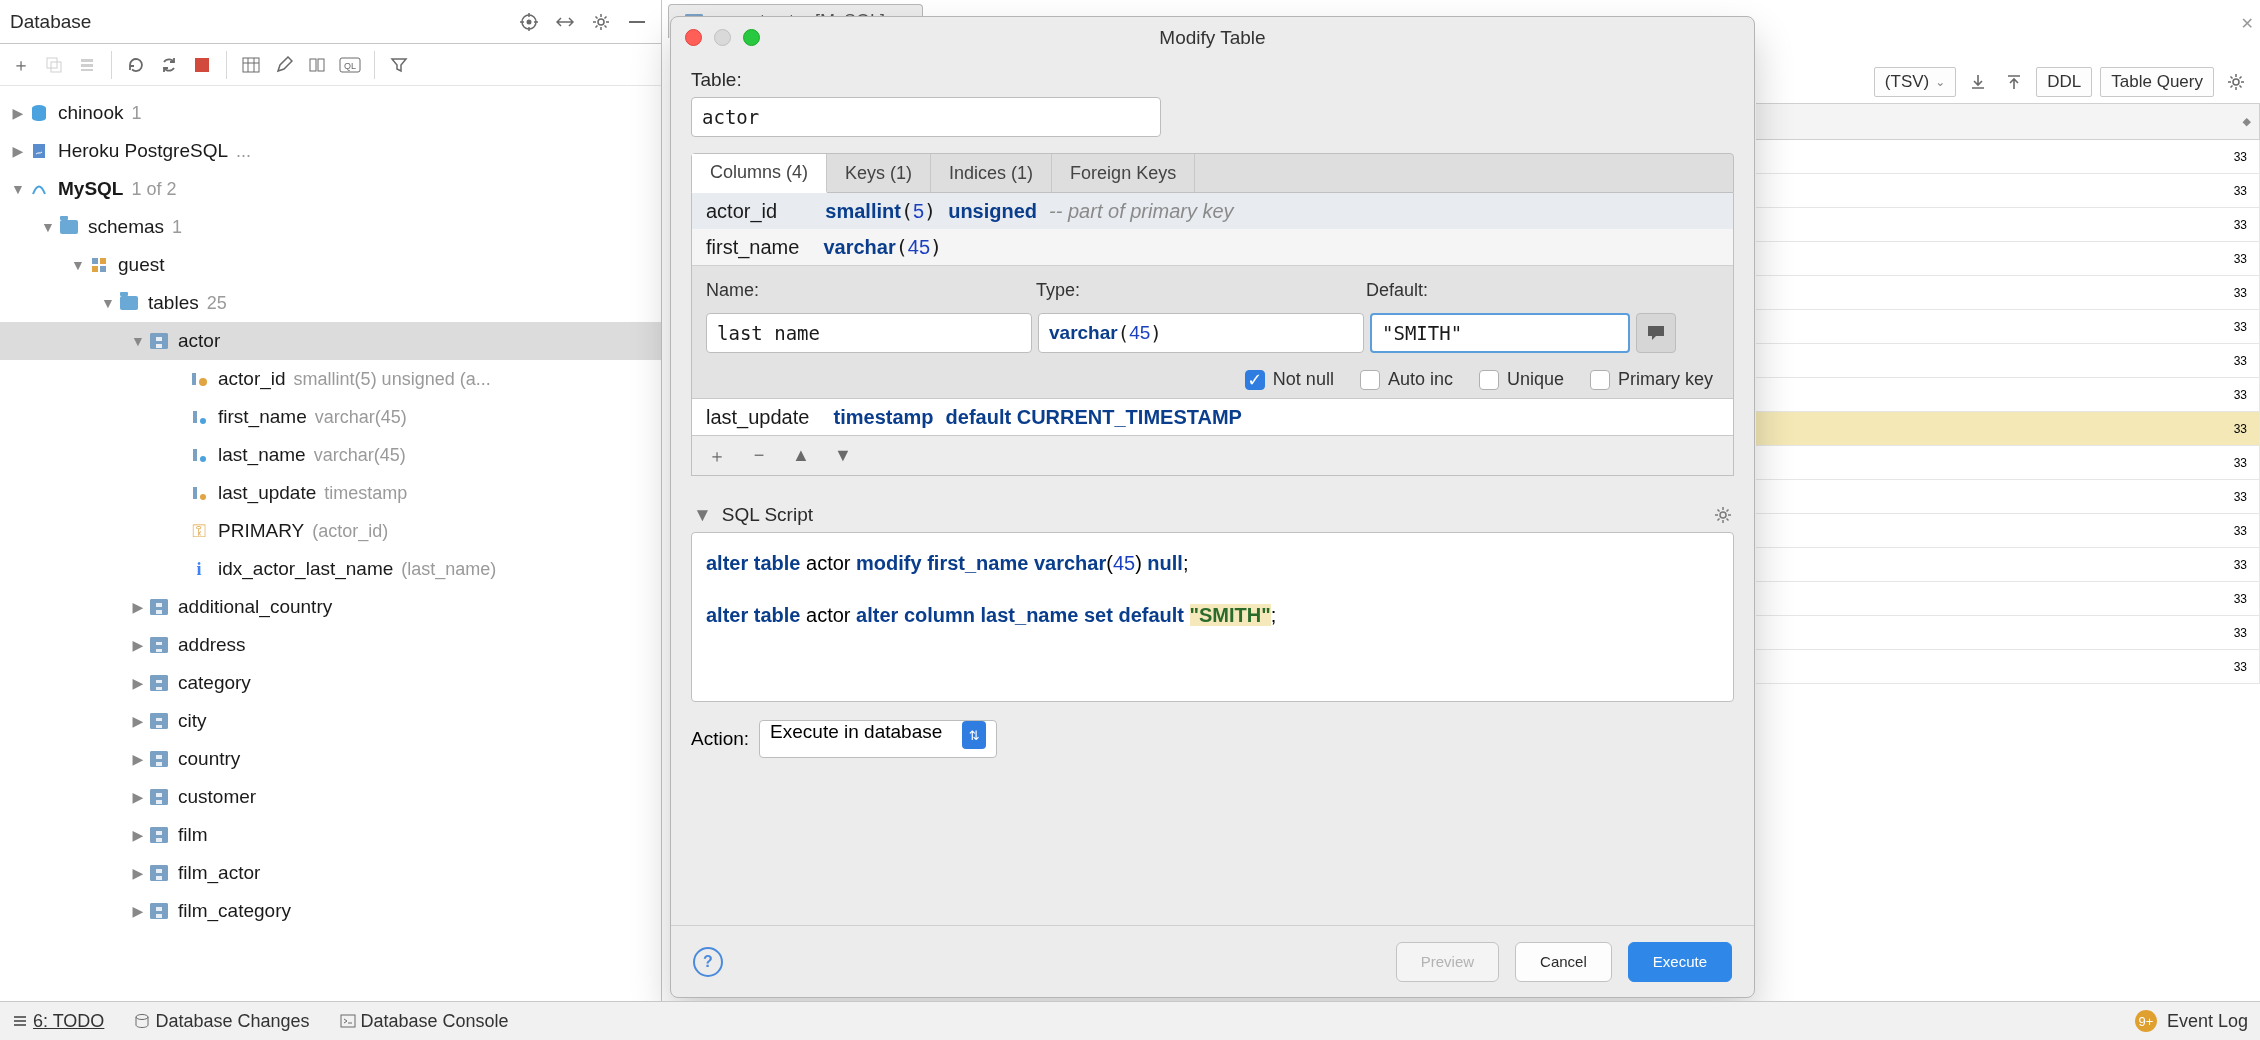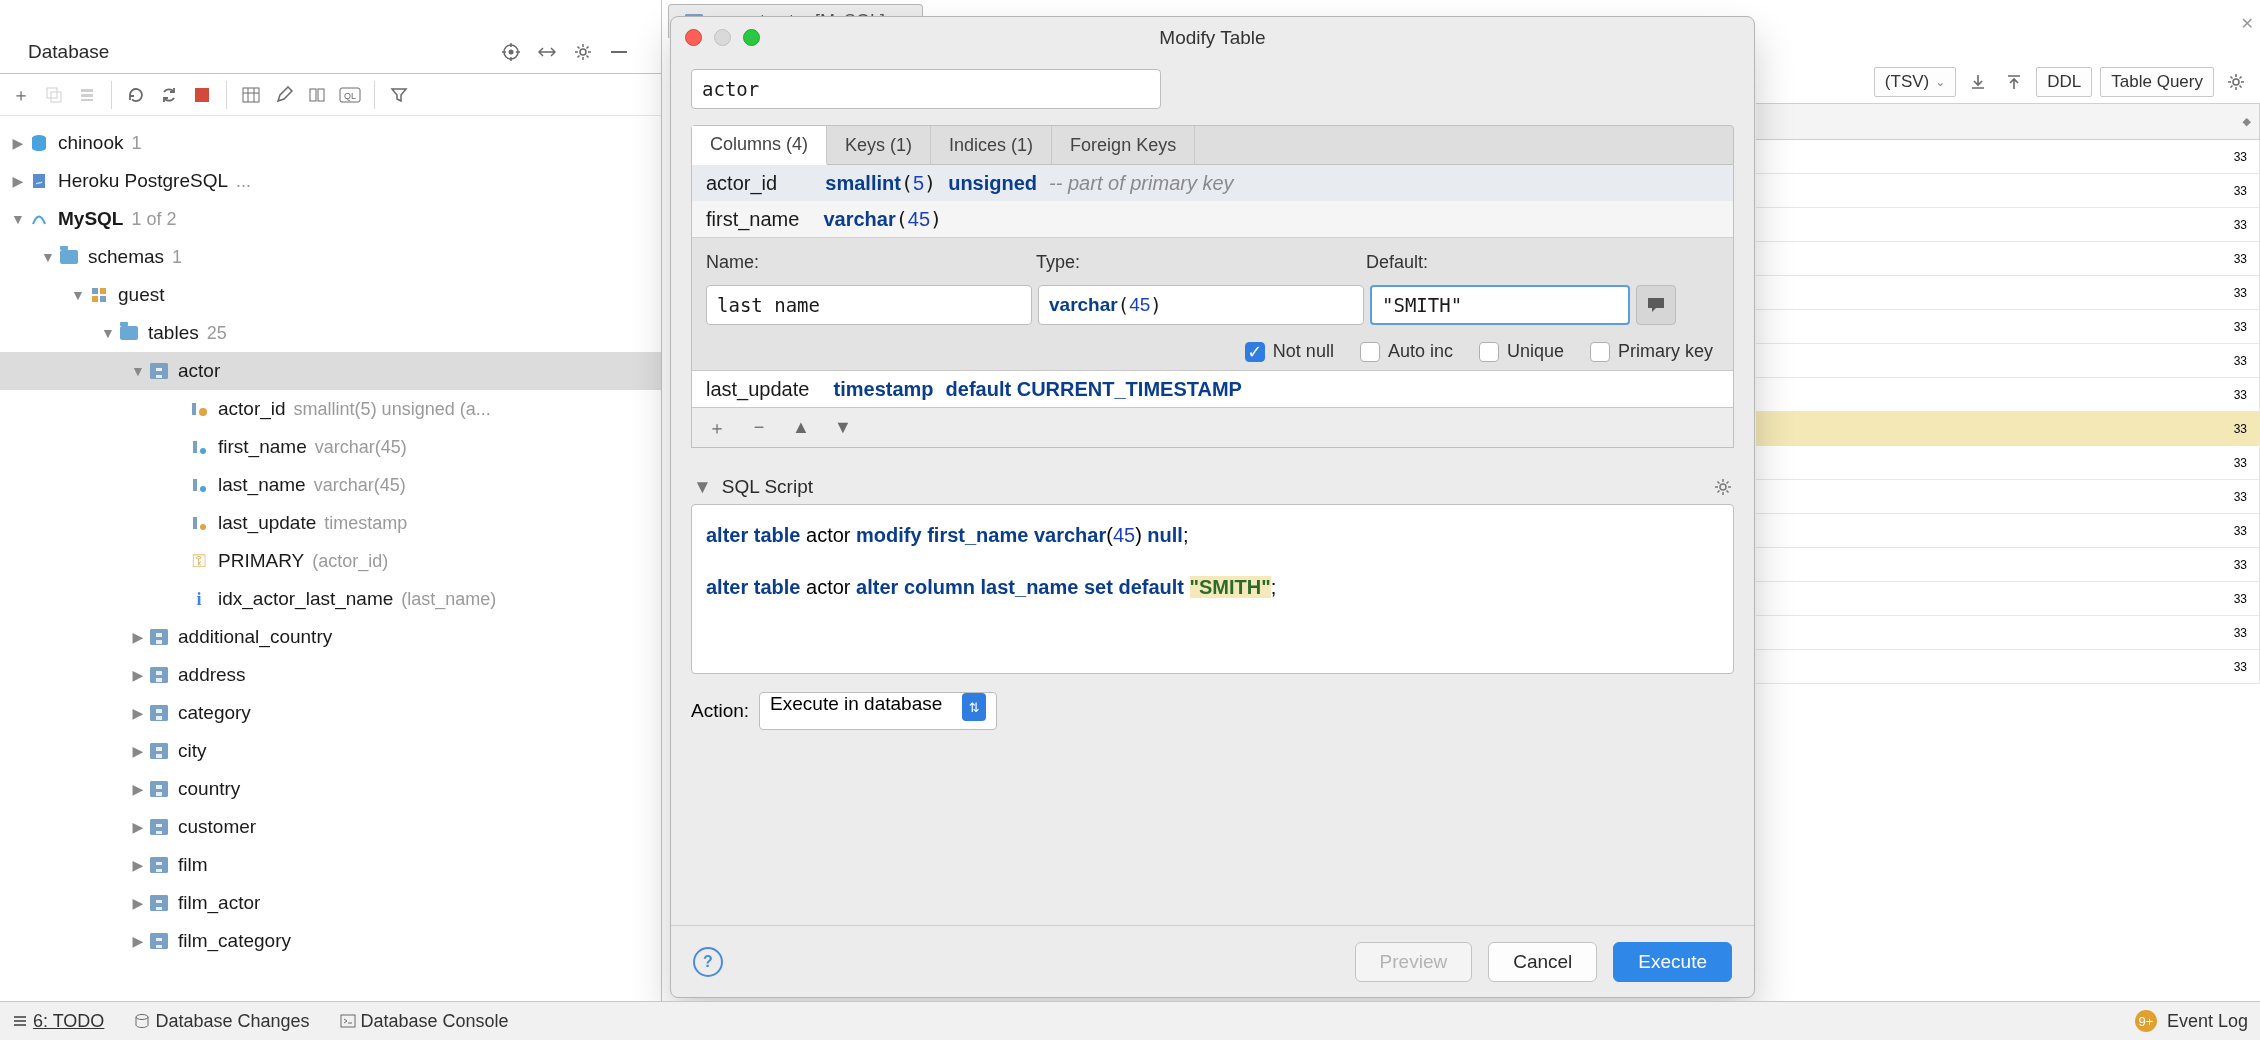--- a/index.html
+++ b/index.html
@@ -1,20 +1,20 @@
 <!DOCTYPE html>
 <html><head>
 <meta charset="utf-8">
 <style>
 * { box-sizing: border-box; margin: 0; padding: 0; font-family: -apple-system, "Helvetica Neue", Arial, sans-serif; }
 html,body { width:2260px; height:1040px; overflow:hidden; background:#fff; }
 
 
 .sidebar { position:absolute; left:0; top:0; width:662px; height:1001px; background:#fff; border-right:1px solid #c5c5c5; }
-.sb-header { height:44px; display:flex; align-items:center; border-bottom:1px solid #c5c5c5; padding:0 28px;margin-top:30px; }
+.sb-header { height:44px; display:flex; align-items:center; border-bottom:1px solid #c5c5c5; padding:0 10px; }
 .sb-title { font-size:19px; color:#2a2a2a; flex:1; }
 .sb-header-icon { width:28px; height:28px; margin-left:8px; display:flex; align-items:center; justify-content:center; color:#6a6a6a; }
 .sb-toolbar { height:42px; display:flex; align-items:center; padding:0 6px; border-bottom:1px solid #e5e5e5; gap:3px; }
 .tb-btn { width:30px; height:30px; display:flex; align-items:center; justify-content:center; color:#6a6a6a; font-size:18px; }
 .tb-btn.disabled { color:#cfcfcf; }
 .tb-sep { width:1px; height:28px; background:#d8d8d8; margin:0 6px; }
 .red-square { width:14px; height:14px; background:#d24a3b; }
 
 .tree { padding:8px 0; font-size:19px; color:#2a2a2a; }
 .tree-row { height:38px; display:flex; align-items:center; padding-left:8px; white-space:nowrap; }
@@ -103,21 +103,21 @@
 .script-header { display:flex; align-items:center; gap:10px; font-size:19px; color:#2a2a2a; padding:6px 2px; }
 .script-box { background:#fff; border:1px solid #c0c0c0; border-radius:4px; padding:14px; font-family:"Menlo","Consolas",monospace; font-size:20px; min-height:170px; line-height:1.6; position:relative; }
 .str-sql { background:#f5e9bb; color:#2a6b2c; font-weight:600; }
 
 .action-row { display:flex; align-items:center; gap:10px; margin-top:18px; font-size:19px; }
 .select-box { height:38px; border:1px solid #bdbdbd; border-radius:4px; background:#fff; padding:0 10px; display:flex; align-items:flex-start; gap:12px; }
 .sel-caret { width:24px; height:28px; background:#2f7de1; border-radius:4px; display:flex; align-items:center; justify-content:center; color:#fff; font-size:13px; margin-left:8px; }
 
 .modal-footer { position:absolute; bottom:0; left:0; right:0; height:72px; border-top:1px solid #d0d0d0; display:flex; align-items:center; padding:0 22px; gap:16px; }
 .help-btn { width:30px; height:30px; border:2px solid #4b8bdc; border-radius:50%; color:#4b8bdc; display:flex; align-items:center; justify-content:center; font-weight:bold; }
-.btn { height:40px; padding:0 24px; border:1px solid #c3c3c3; border-radius:6px; background:#fdfdfd; font-size:19px; color:#2a2a2a; display:flex; align-items:center; justify-content:center; }
+.btn { height:40px; padding:0 24px; border:1px solid #c3c3c3; border-radius:6px; background:#fdfdfd; font-size:15px; color:#2a2a2a; display:flex; align-items:center; justify-content:center; }
 .btn.disabled { color:#b3b3b3; background:#f4f4f4; }
 .btn.primary { background:#2f88e8; border-color:#2f88e8; color:#fff; font-weight:500; }
 
 
 .statusbar { position:absolute; left:0; bottom:0; width:2260px; height:39px; background:#f1f1f1; border-top:1px solid #c8c8c8; display:flex; align-items:center; padding:0 12px; font-size:18px; color:#333; gap:30px; }
 .statusbar .right { margin-left:auto; display:flex; align-items:center; gap:10px; }
 .badge { width:22px; height:22px; border-radius:50%; background:#e0a030; color:#fff; font-size:13px; display:flex; align-items:center; justify-content:center; }
 
 .sort-caret { font-size:11px; color:#888; margin-left:6px; }
 svg { display:block; }
@@ -526,20 +526,21 @@
       <span class="tl red"></span>
       <span class="tl yellow"></span>
       <span class="tl green"></span>
     </div>
     <span>Modify Table</span>
   </div>
 
   <div class="modal-body">
     <div class="form-row">
       <div class="form-col" style="width:470px">
+        <span class="form-label">Table:</span>
         <input class="text-input mono" value="actor" style="">
       </div>
     </div>
 
     <div class="tabs-bar">
       <div class="tab active">
           <span>Columns (4)</span>
         </div>
       <div class="tab">
           <span>Keys (1)</span>

